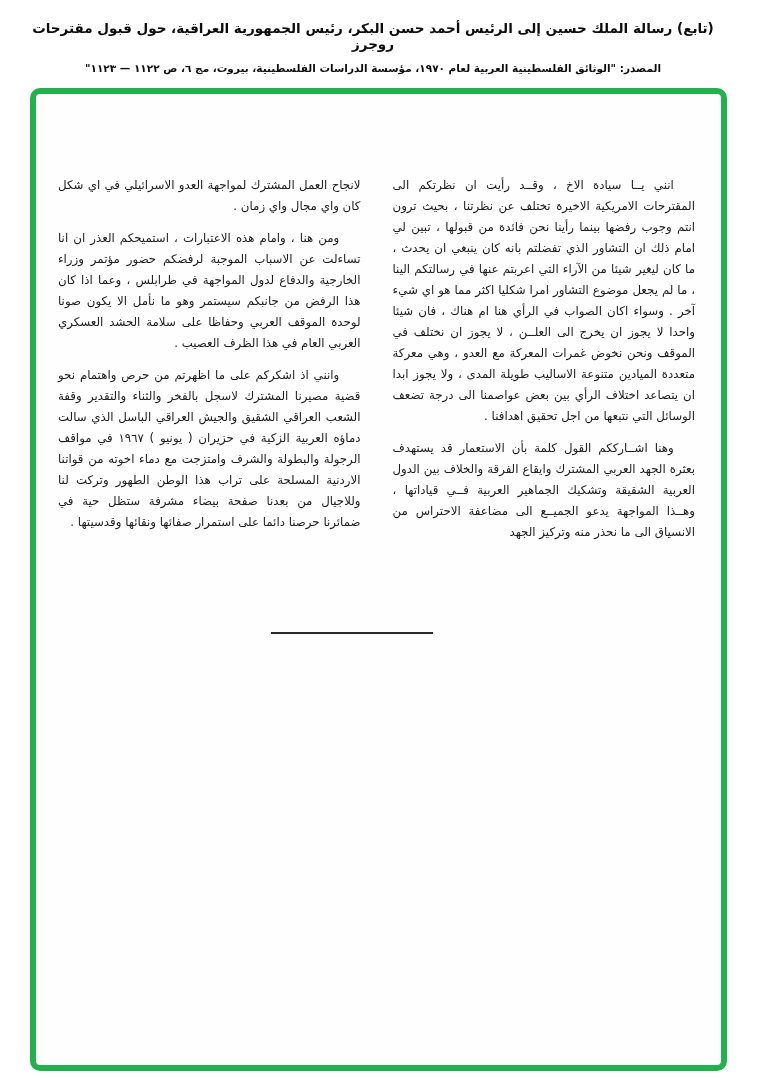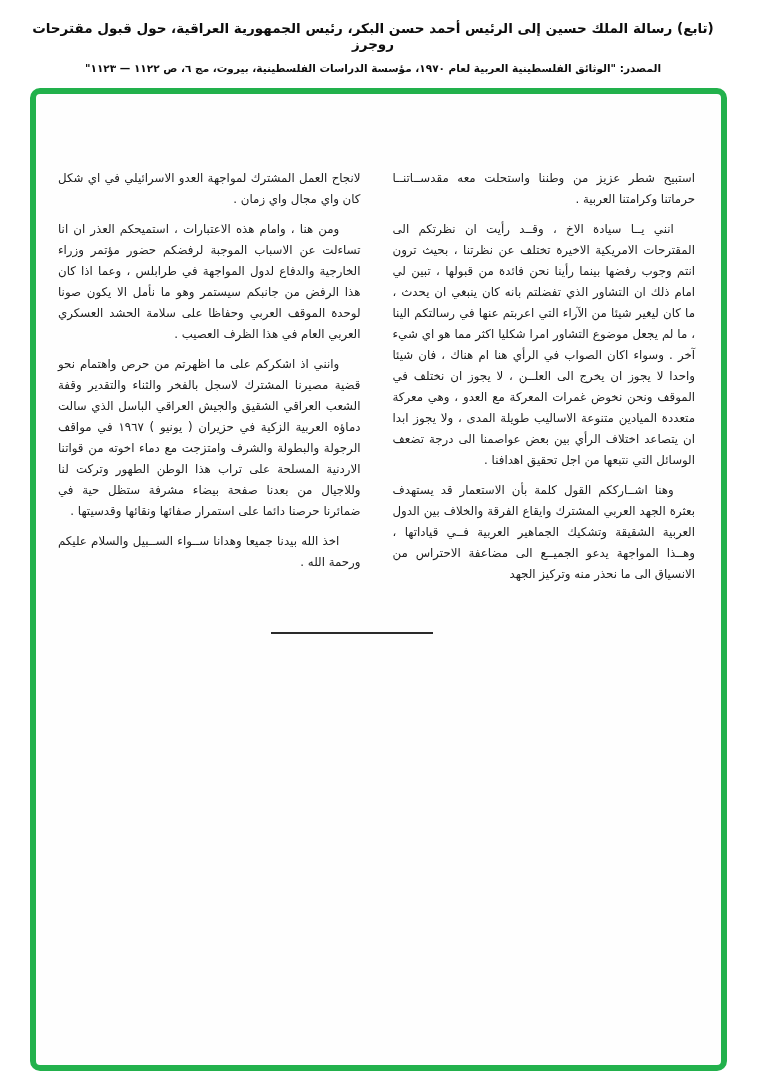--- a/index.html
+++ b/index.html
@@ -49,21 +49,21 @@
     gap: 32px;
   }
   .col {
     flex: 1 1 0;
     font-size: 11.8px;
     line-height: 1.78;
     text-align: justify;
     color: #1c1c1c;
     direction: rtl;
   }
-  .col p { margin: 4px 0 9px 0; }
+  .col p { margin: 11px 0 9px 0; }
   .col p.indent { text-indent: 1.8em; }
   .separator {
     position: absolute;
     top: 538px; left: 235px;
     width: 162px; height: 0;
     border-top: 2px solid #2a2a2a;
   }
 </style>
 </head>
 <body>
@@ -73,30 +73,28 @@
   <div class="header">
     <div class="doc-title">(تابع) رسالة الملك حسين إلى الرئيس أحمد حسن البكر، رئيس الجمهورية العراقية، حول قبول مقترحات روجرز</div>
     <div class="doc-source">المصدر: "الوثائق الفلسطينية العربية لعام ١٩٧٠، مؤسسة الدراسات الفلسطينية، بيروت، مج ٦، ص ١١٢٢ — ١١٢٣"</div>
   </div>
 
   <div class="frame" style="border-color: rgb(34, 177, 76);">
 
     <div class="columns">
 
       <div class="col">
-        <p>استبيح شطر عزيز من وطننا واستحلت معه مقدســاتنــا حرماتنا وكرامتنا العربية .</p>
         <p class="indent">انني يــا سيادة الاخ ، وقــد رأيت ان نظرتكم الى المقترحات الامريكية الاخيرة تختلف عن نظرتنا ، بحيث ترون انتم وجوب رفضها بينما رأينا نحن فائدة من قبولها ، تبين لي امام ذلك ان التشاور الذي تفضلتم بانه كان ينبغي ان يحدث ، ما كان ليغير شيئا من الآراء التي اعربتم عنها في رسالتكم الينا ، ما لم يجعل موضوع التشاور امرا شكليا اكثر مما هو اي شيء آخر . وسواء اكان الصواب في الرأي هنا ام هناك ، فان شيئا واحدا لا يجوز ان يخرج الى العلــن ، لا يجوز ان نختلف في الموقف ونحن نخوض غمرات المعركة مع العدو ، وهي معركة متعددة الميادين متنوعة الاساليب طويلة المدى ، ولا يجوز ابدا ان يتصاعد اختلاف الرأي بين بعض عواصمنا الى درجة تضعف الوسائل التي نتبعها من اجل تحقيق اهدافنا .</p>
         <p class="indent">وهنا اشــارككم القول كلمة بأن الاستعمار قد يستهدف بعثرة الجهد العربي المشترك وايقاع الفرقة والخلاف بين الدول العربية الشقيقة وتشكيك الجماهير العربية فــي قياداتها ، وهــذا المواجهة يدعو الجميــع الى مضاعفة الاحتراس من الانسياق الى ما نحذر منه وتركيز الجهد</p>
       </div>
 
       <div class="col">
         <p>لانجاح العمل المشترك لمواجهة العدو الاسرائيلي في اي شكل كان واي مجال واي زمان .</p>
         <p class="indent">ومن هنا ، وامام هذه الاعتبارات ، استميحكم العذر ان انا تساءلت عن الاسباب الموجبة لرفضكم حضور مؤتمر وزراء الخارجية والدفاع لدول المواجهة في طرابلس ، وعما اذا كان هذا الرفض من جانبكم سيستمر وهو ما نأمل الا يكون صونا لوحدة الموقف العربي وحفاظا على سلامة الحشد العسكري العربي العام في هذا الظرف العصيب .</p>
         <p class="indent">وانني اذ اشكركم على ما اظهرتم من حرص واهتمام نحو قضية مصيرنا المشترك لاسجل بالفخر والثناء والتقدير وقفة الشعب العراقي الشقيق والجيش العراقي الباسل الذي سالت دماؤه العربية الزكية في حزيران ( يونيو ) ١٩٦٧ في مواقف الرجولة والبطولة والشرف وامتزجت مع دماء اخوته من قواتنا الاردنية المسلحة على تراب هذا الوطن الطهور وتركت لنا وللاجيال من بعدنا صفحة بيضاء مشرفة ستظل حية في ضمائرنا حرصنا دائما على استمرار صفائها ونقائها وقدسيتها .</p>
-        <p class="indent">اخذ الله بيدنا جميعا وهدانا ســواء الســبيل والسلام عليكم ورحمة الله .</p>
       </div>
 
     </div>
 
     <div class="separator"></div>
 
   </div>
 
 </div>
 

